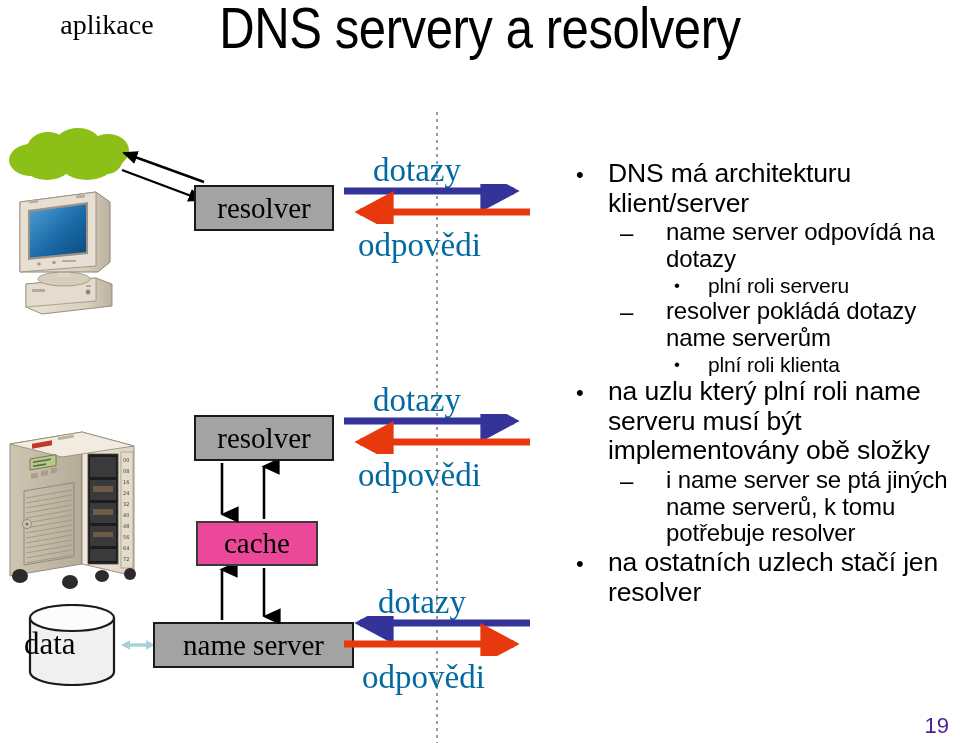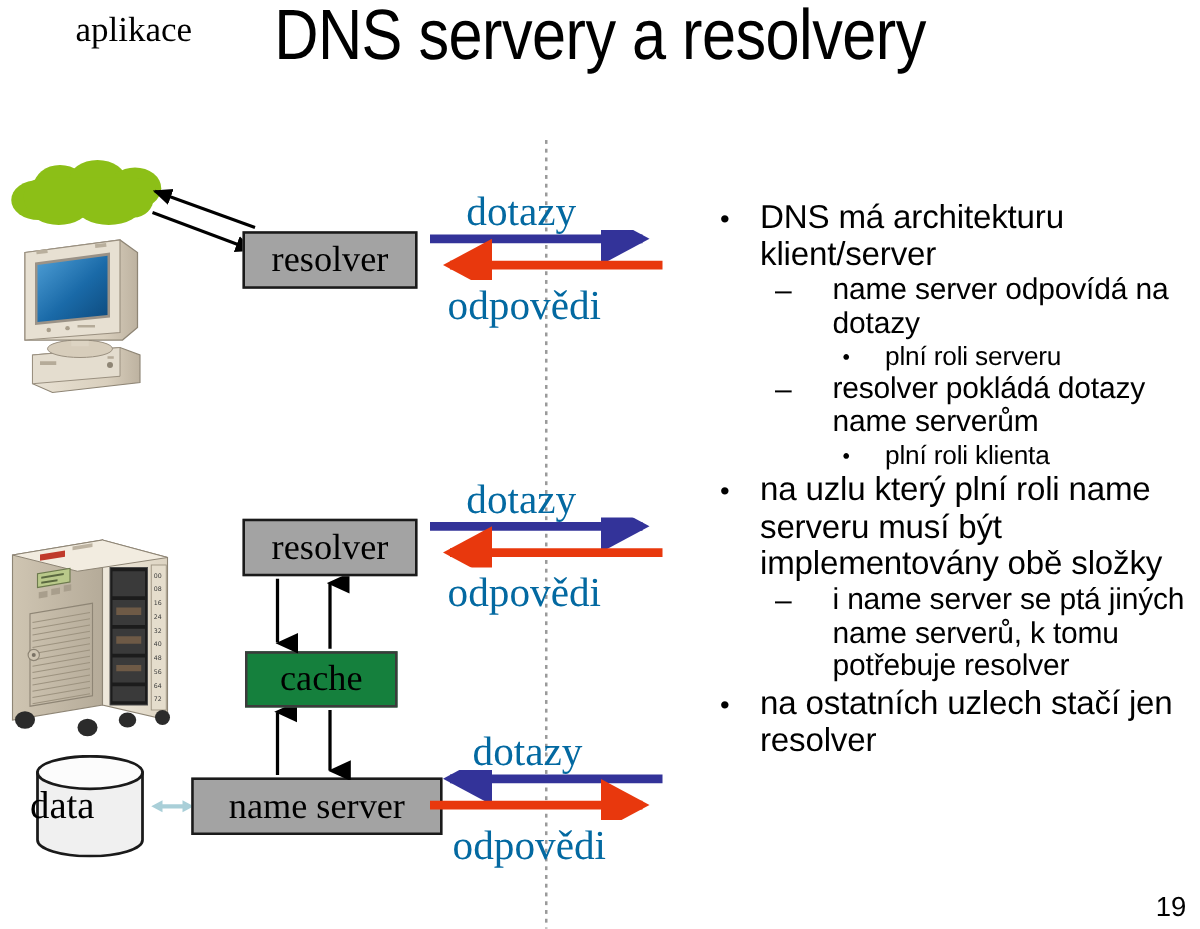--- a/index.html
+++ b/index.html
@@ -80,21 +80,21 @@
     border: 2px solid #1a1a1a;
     background: #a3a3a3;
     font-family: "Liberation Serif", serif;
     color: #000;
     display: flex; align-items: center; justify-content: center;
     line-height: 1;
   }
   #box-resolver-top  { left: 194px; top: 185px; width: 140px; height: 46px; font-size: 29px; }
   #box-resolver-mid  { left: 194px; top: 415px; width: 140px; height: 46px; font-size: 29px; }
   #box-cache         { left: 196px; top: 521px; width: 122px; height: 45px; font-size: 29px;
-                       background: #15803d; border-color: #3b3b3b; }
+                       background: #ec4899; border-color: #3b3b3b; }
   #box-nameserver    { left: 153px; top: 622px; width: 201px; height: 46px; font-size: 29px; }
 
   
   .vconn { position: absolute; }
 
   
   .data-arrow { position: absolute; left: 120px; top: 633px; width: 36px; height: 24px; }
 
   
   .proto-arrow { position: absolute; }
@@ -128,21 +128,21 @@
   .lvl2 .tx { font-size: 24px; line-height: 1.115; }
 
   .lvl3 { padding-left: 146px; margin-top: 1px; }
   .lvl3 .mk { font-size: 17px; left: 112px; top: 2px; }
   .lvl3 .tx { font-size: 21px; line-height: 1.12; }
 
   
   #page-number {
     position: absolute; right: 11px; bottom: 4px;
     font-family: "Liberation Sans", sans-serif;
-    font-size: 22px; color: #000000;
+    font-size: 22px; color: #4c1d95;
   }
 </style>
 </head>
 <body>
 
 <div id="slide">
 
   <div id="slide-title">DNS servery a resolvery</div>
 
   <div class="divider"></div>

